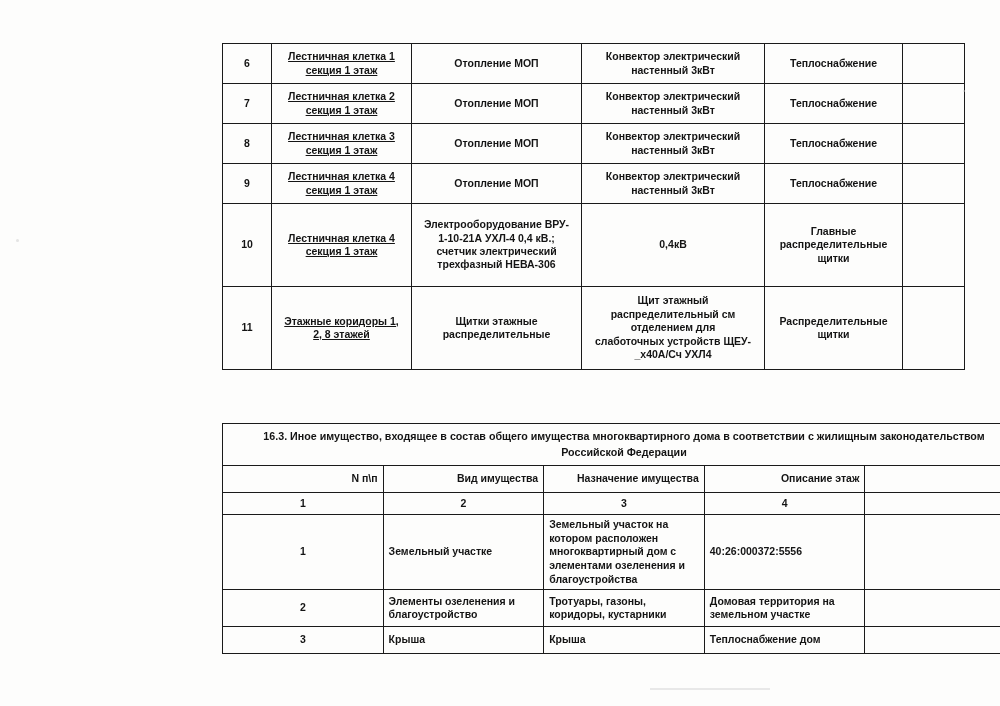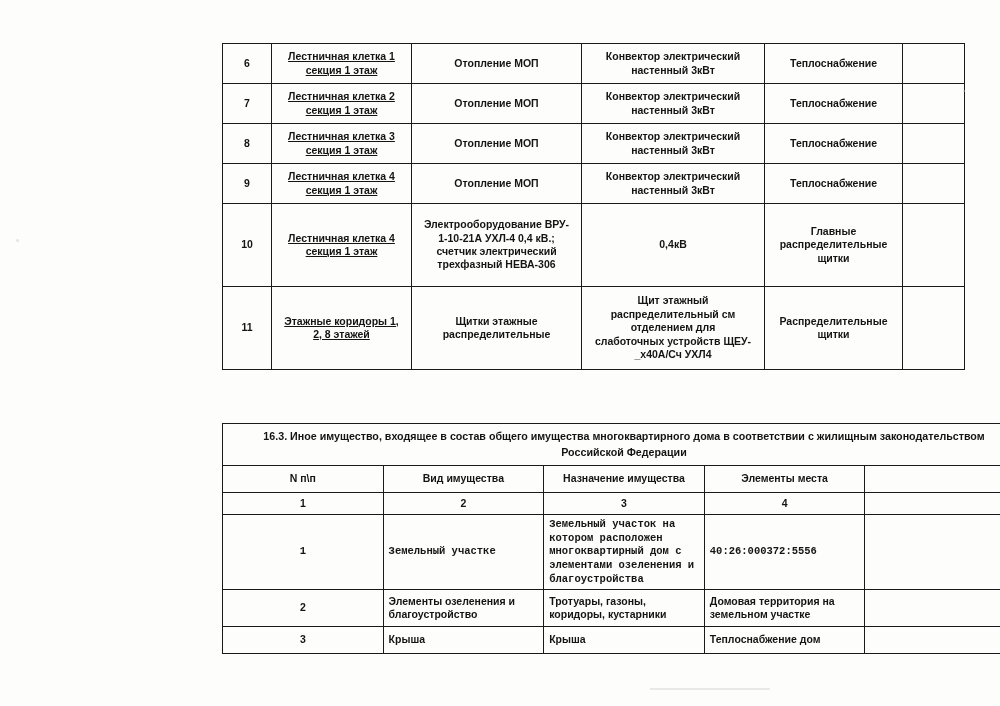--- a/index.html
+++ b/index.html
@@ -68,37 +68,37 @@
     font-weight: bold;
     color: #141414;
   }
   .t2-title td {
     text-align: center;
     padding: 5px 26px;
     line-height: 1.45;
     font-size: 10.7px;
   }
   .t2-head td {
-    text-align: center;
+    text-align: right;
     height: 20px;
   }
   .t2-numrow td {
     text-align: center;
     height: 15px;
   }
   .d-num  { width: 42px; }
   .d-kind { width: 133px; }
   .d-purp { width: 300px; }
   .d-loc  { width: 170px; }
   .d-last { width: 55px; }
 
   .cell-left { text-align: left; }
   .cell-center { text-align: center; }
 
-  .row-h58 td { height: 58px; font-family: Liberation Mono, monospace; }
+  .row-h58 td { height: 58px; }
   .row-h30 td { height: 30px; }
   .row-h20 td { height: 20px; }
 
   
   .speck {
     position: absolute;
     background: #cfcfcf;
     border-radius: 50%;
     opacity: .55;
   }
@@ -193,21 +193,21 @@
 
   <table class="table2">
     <tbody>
       <tr class="t2-title">
         <td colspan="5">16.3. Иное имущество, входящее в состав общего имущества многоквартирного дома в соответствии с жилищным законодательством Российской Федерации</td>
       </tr>
       <tr class="t2-head">
         <td class="d-num">N п\п</td>
         <td class="d-kind">Вид имущества</td>
         <td class="d-purp">Назначение имущества</td>
-        <td class="d-loc">Элементы места</td>
+        <td class="d-loc">Описание этаж</td>
         <td class="d-last"></td>
       </tr>
       <tr class="t2-numrow">
         <td>1</td>
         <td>2</td>
         <td>3</td>
         <td>4</td>
         <td></td>
       </tr>
       <tr class="row-h58">

